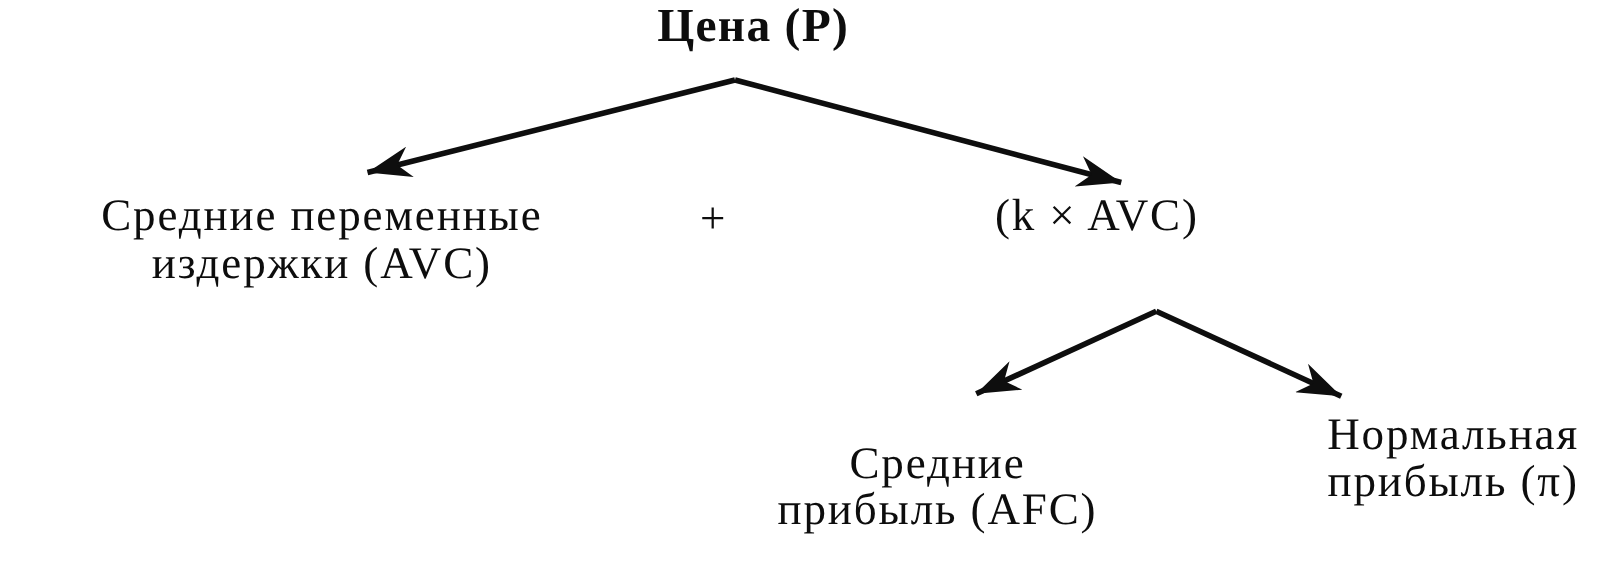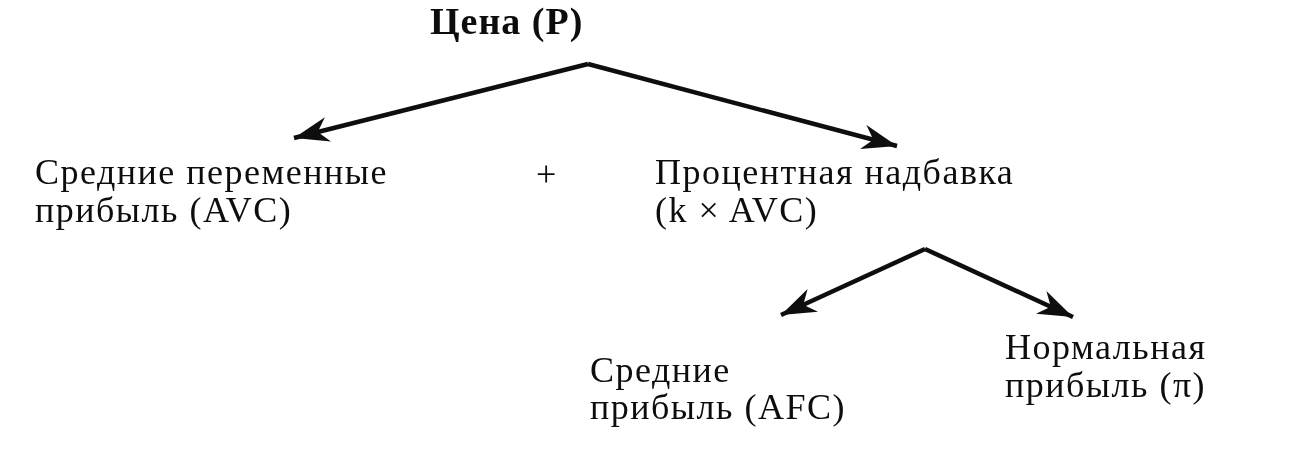--- a/index.html
+++ b/index.html
@@ -20,20 +20,21 @@
     left: 0; top: 0;
     width: 1289px; height: 460px;
   }
   .edges line {
     stroke: #0e0e0e;
     stroke-width: 4.5;
     stroke-linecap: butt;
   }
   .node {
     position: absolute;
+    text-align: center;
     font-size: 36px;
     line-height: 38px;
     letter-spacing: 1.5px;
     white-space: nowrap;
   }
   .node .line { display: block; }
   .node-title {
     font-size: 38px;
     font-weight: bold;
     letter-spacing: 1px;
@@ -59,29 +60,28 @@
     <line x1="925" y1="249" x2="781" y2="315" marker-end="url(#arrowhead)"></line>
     <line x1="925" y1="249" x2="1073" y2="317" marker-end="url(#arrowhead)"></line>
   </svg>
 
   <div class="node node-title" style="left:430px; top:2px; width:345px;">
     <span class="line">Цена (P)</span>
   </div>
 
   <div class="node" style="left:35px; top:153px; width:445px;">
     <span class="line">Средние переменные</span>
-    <span class="line">прибыль (AVC)</span>
+    <span class="line">издержки (AVC)</span>
   </div>
 
   <div class="node node-plus" style="left:536px; top:155px; width:70px;">
     <span class="line">+</span>
   </div>
 
   <div class="node" style="left:655px; top:153px; width:445px;">
-    <span class="line">Процентная надбавка</span>
     <span class="line">(k × AVC)</span>
   </div>
 
   <div class="node node-afc" style="left:590px; top:328px; width:320px;">
     <span class="line">Средние</span>
     <span class="line">прибыль (AFC)</span>
   </div>
 
   <div class="node" style="left:1005px; top:328px; width:315px;">
     <span class="line">Нормальная</span>

